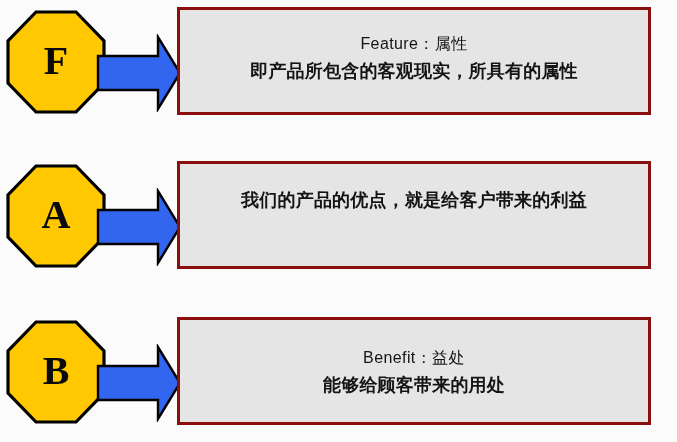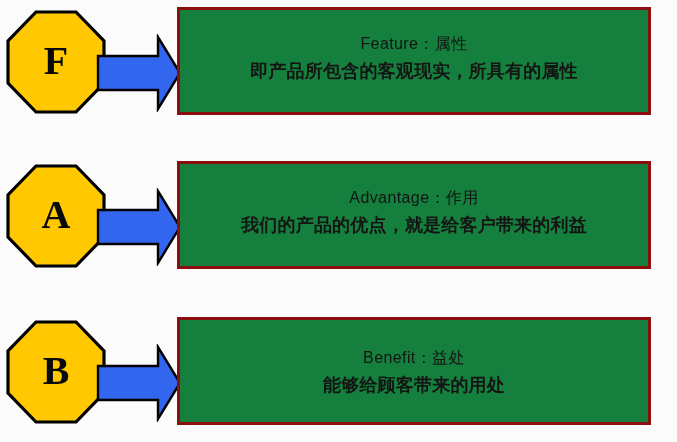--- a/index.html
+++ b/index.html
@@ -82,21 +82,21 @@
   }
 
   
   .text-box {
     position: absolute;
     left: 177px;
     top: 3px;
     width: 474px;
     height: 108px;
     border: 3px solid #8b0f0f;
-    background: #15803d;
+    background: #e5e5e5;
     box-sizing: border-box;
     display: flex;
     flex-direction: column;
     align-items: center;
     justify-content: flex-start;
     padding-top: 24px;
   }
   .text-box.box-3 {
     padding-top: 28px;
   }
@@ -155,21 +155,20 @@
       <div class="octagon-letter">A</div>
     </div>
 
     <div class="arrow-wrap">
       <svg class="arrow-svg" viewBox="0 0 86 78">
         <polygon points="2,22 62,22 62,3 84,39 62,75 62,56 2,56" fill="#3366EE" stroke="#000000" stroke-width="2.4" stroke-linejoin="miter"></polygon>
       </svg>
     </div>
 
     <div class="text-box box-2">
-      <div class="line line-title">Advantage：作用</div>
       <div class="line line-desc">我们的产品的优点，就是给客户带来的利益</div>
     </div>
 
   </div>
 
   <div class="fab-row row-3">
 
     <div class="octagon-wrap">
       <svg class="octagon-svg" viewBox="0 0 100 104">
         <polygon points="30,2 70,2 98,31 98,73 70,102 30,102 2,73 2,31" fill="#FFC800" stroke="#000000" stroke-width="3.2" stroke-linejoin="miter"></polygon>

